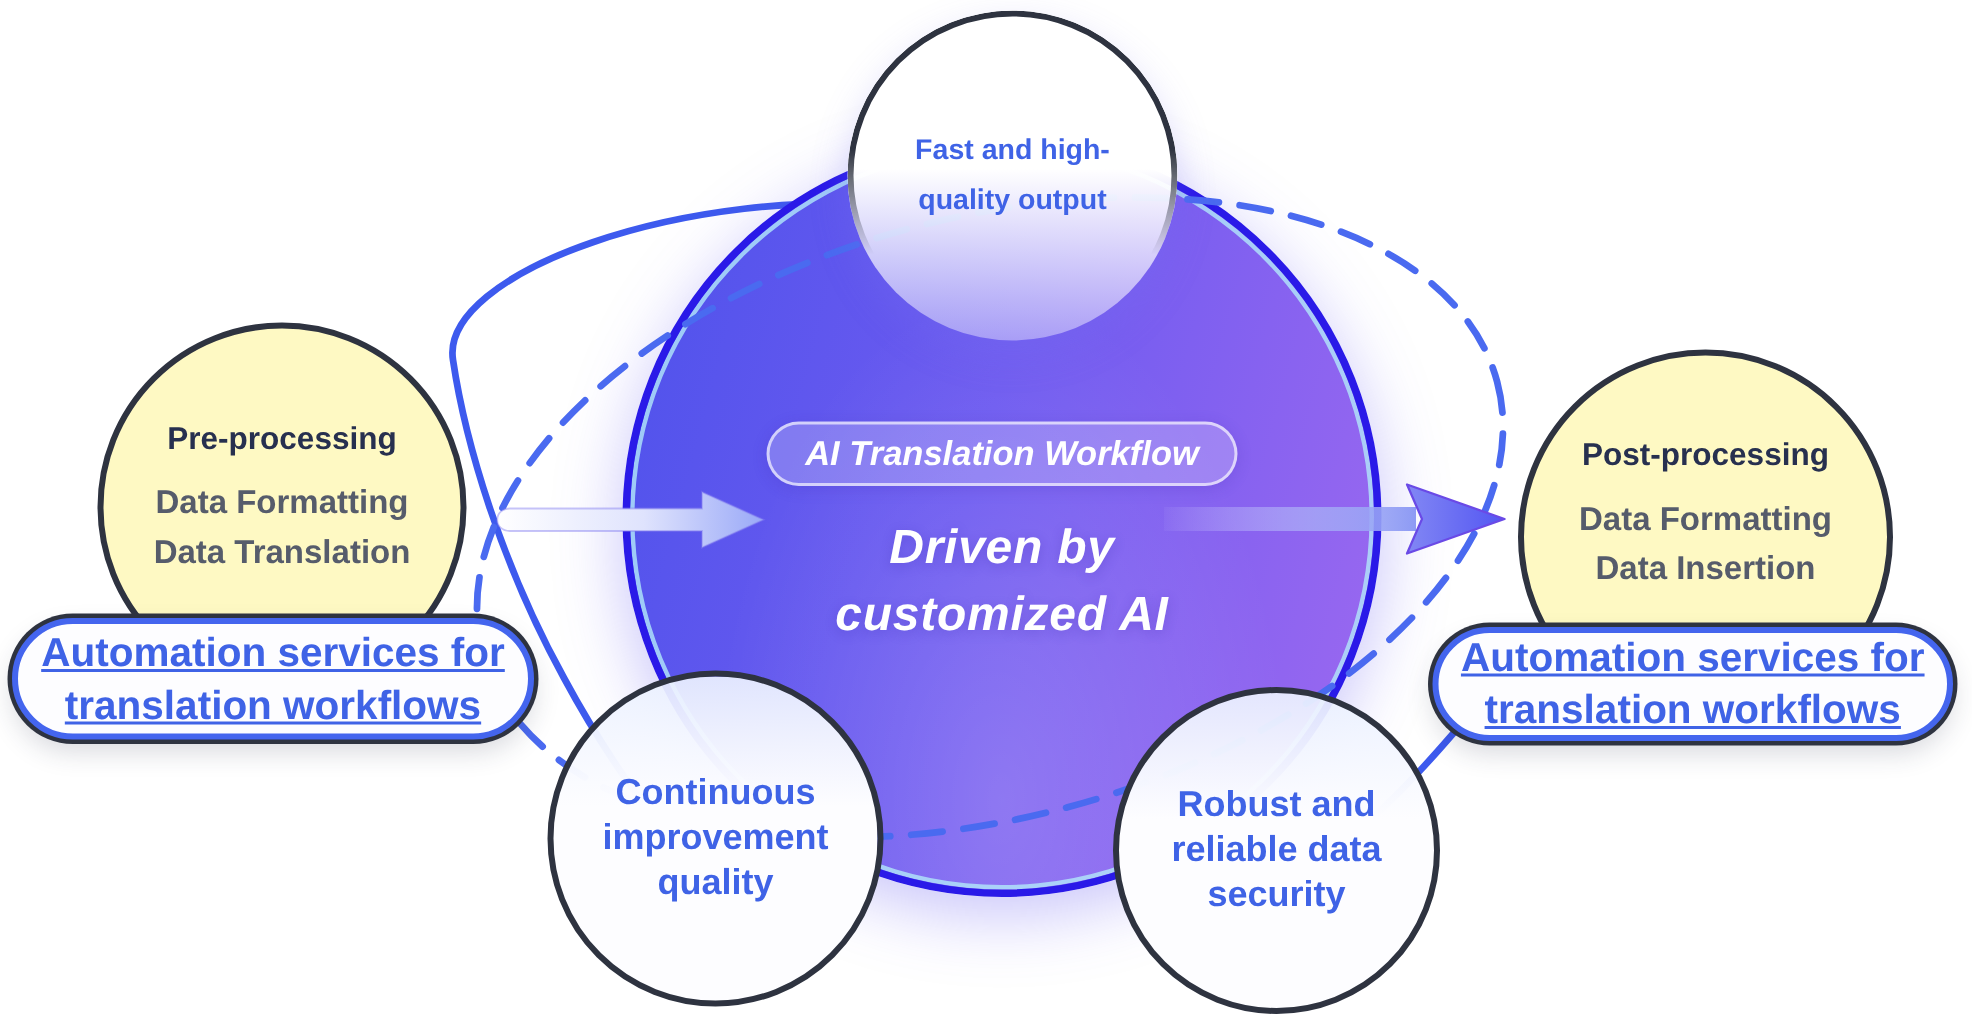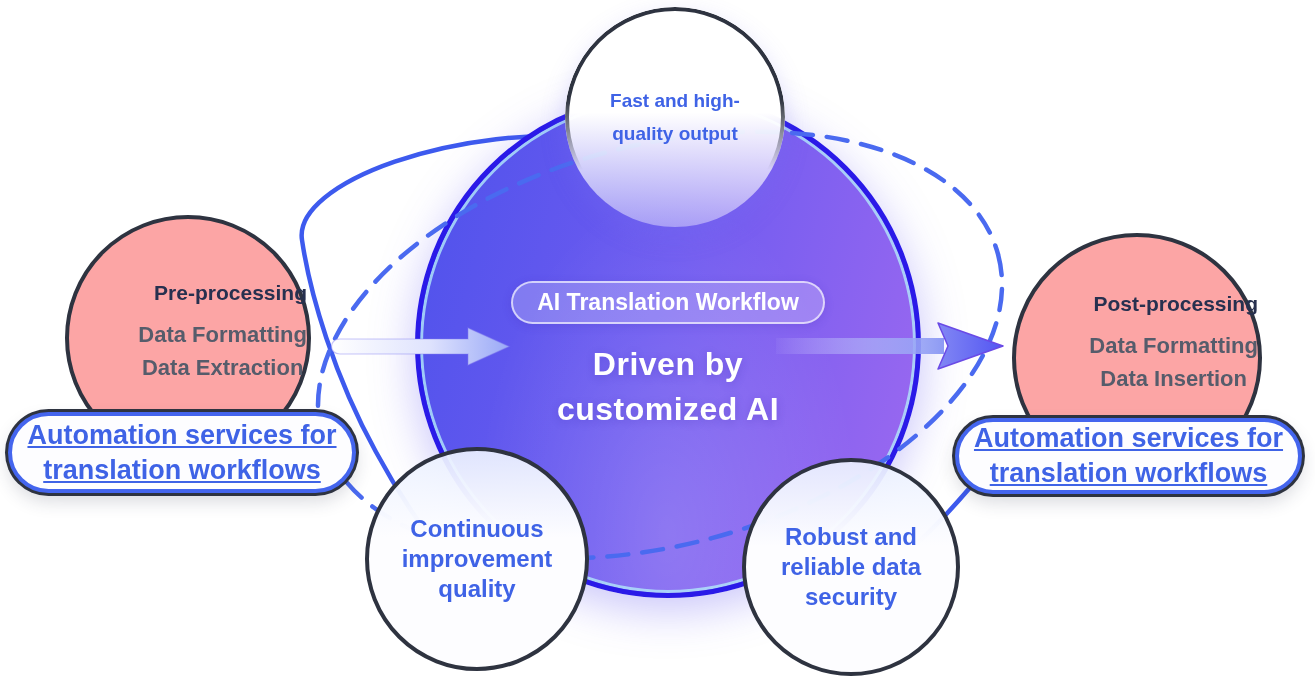--- a/index.html
+++ b/index.html
@@ -18,20 +18,21 @@
     background:
       radial-gradient(ellipse at 50% 88%, rgba(255,255,255,0.16), rgba(255,255,255,0) 55%),
       linear-gradient(105deg,#5153ec 6%,#6e5bf0 46%,#9767f0 92%);
     border:5px solid #2a1ae8;
     box-shadow: inset 0 0 0 3px rgba(177,232,250,0.8), 0 12px 45px rgba(96,86,240,0.35);
     z-index:2;
   }
   .center-content{
     position:absolute;inset:0;display:flex;flex-direction:column;align-items:center;
     padding-top:184px;
+    font-style:italic;
   }
   .badge{
     display:inline-block;
     background:rgba(255,255,255,0.22);
     border:2px solid rgba(255,255,255,0.65);
     border-radius:999px;
     color:#ffffff;font-size:23px;font-weight:700;
     padding:5px 24px;line-height:1.25;
     box-shadow:0 2px 10px rgba(60,40,180,0.18);
   }
@@ -41,21 +42,21 @@
     text-shadow:0 2px 8px rgba(50,35,170,0.25);
   }
 
   
   .sat{
     position:absolute;border-radius:50%;z-index:5;
     display:flex;flex-direction:column;align-items:center;justify-content:center;
     text-align:center;
   }
   .sat-dark{
-    background:#fca5a5;border:4px solid #2e3340;align-items:flex-end;
+    background:#fef9c3;border:4px solid #2e3340;
   }
   .circle-top{
     left:565px;top:7px;width:220px;height:220px;
     background:linear-gradient(180deg,#ffffff 48%,rgba(246,247,255,0.42));
     box-shadow:0 10px 25px rgba(120,110,240,0.25);
   }
   .circle-top::before{
     content:"";position:absolute;inset:0;border-radius:50%;
     border:4px solid #2e3340;
     -webkit-mask:linear-gradient(180deg,#000 42%,transparent 74%);
@@ -150,21 +151,21 @@
     <div class="blue-lines">
       <div>Fast and high-</div>
       <div>quality output</div>
     </div>
   </div>
 
   <div class="sat sat-dark circle-left">
     <div class="sat-title">Pre-processing</div>
     <div class="gray-lines">
       <div>Data Formatting</div>
-      <div>Data Extraction</div>
+      <div>Data Translation</div>
     </div>
   </div>
 
   <div class="sat sat-dark circle-right">
     <div class="sat-title">Post-processing</div>
     <div class="gray-lines">
       <div>Data Formatting</div>
       <div>Data Insertion</div>
     </div>
   </div>

